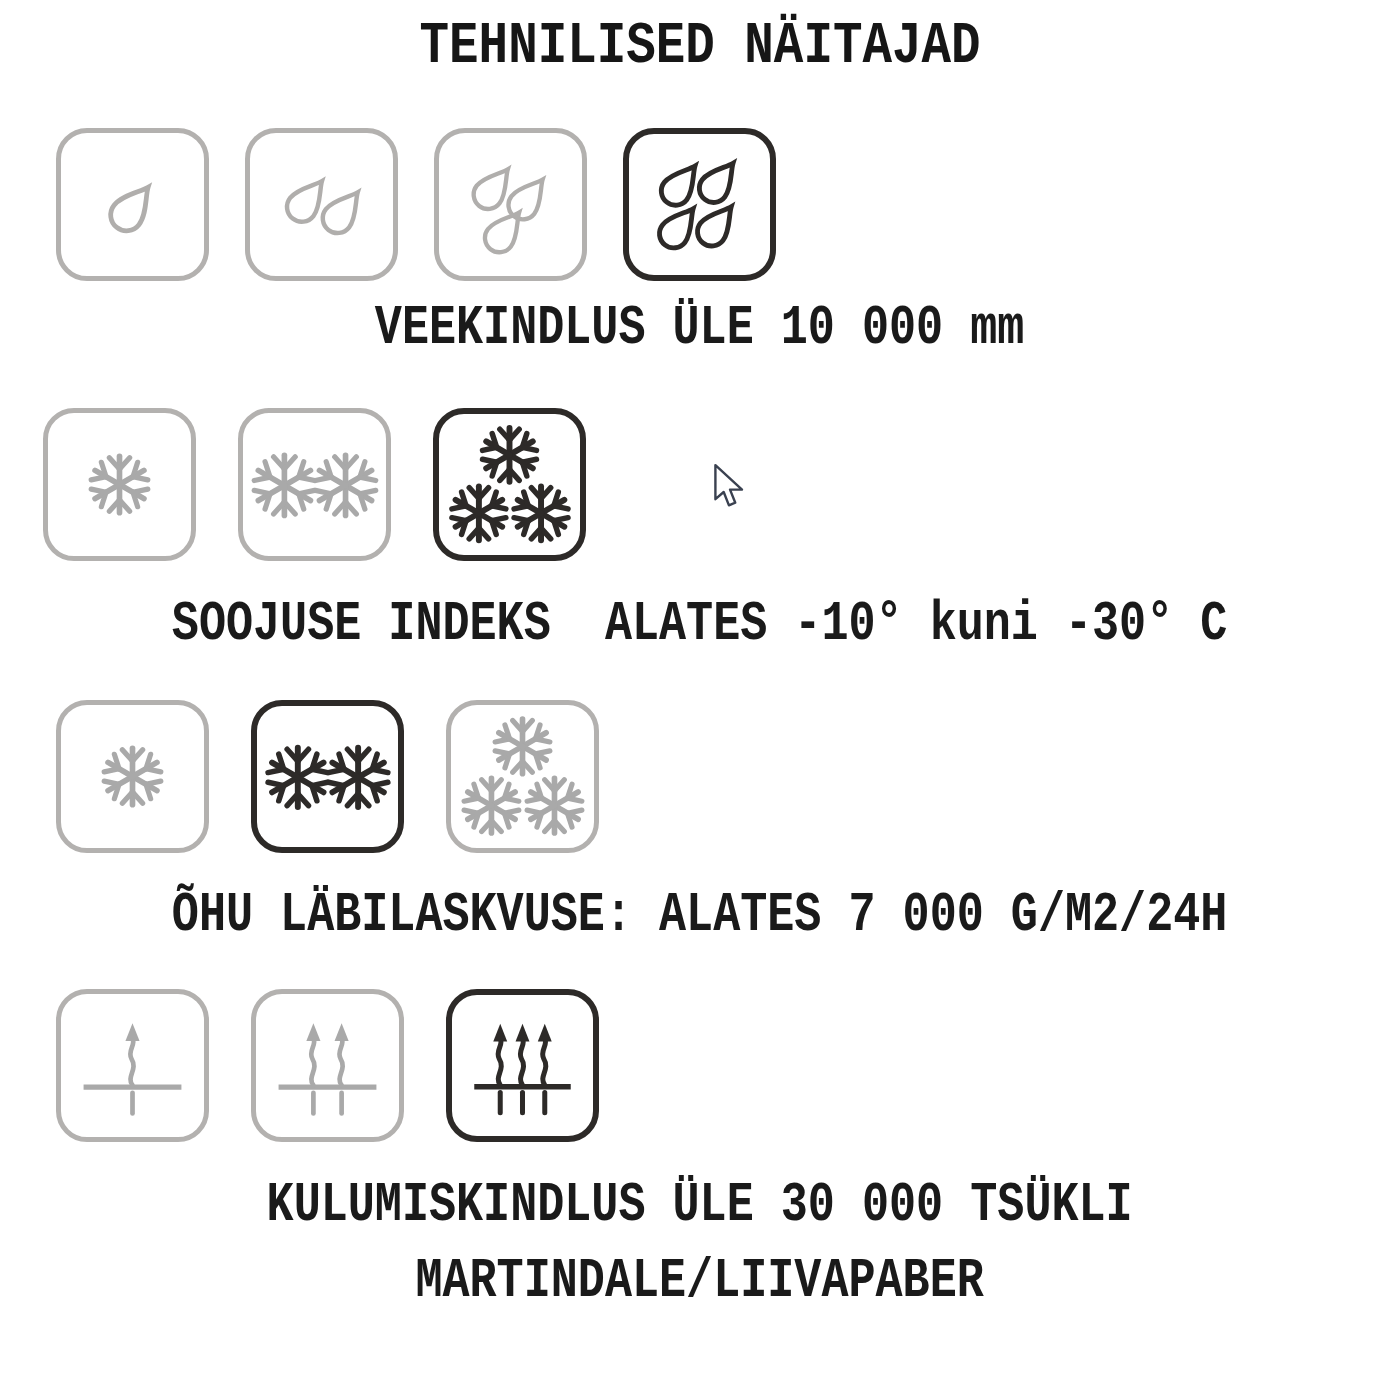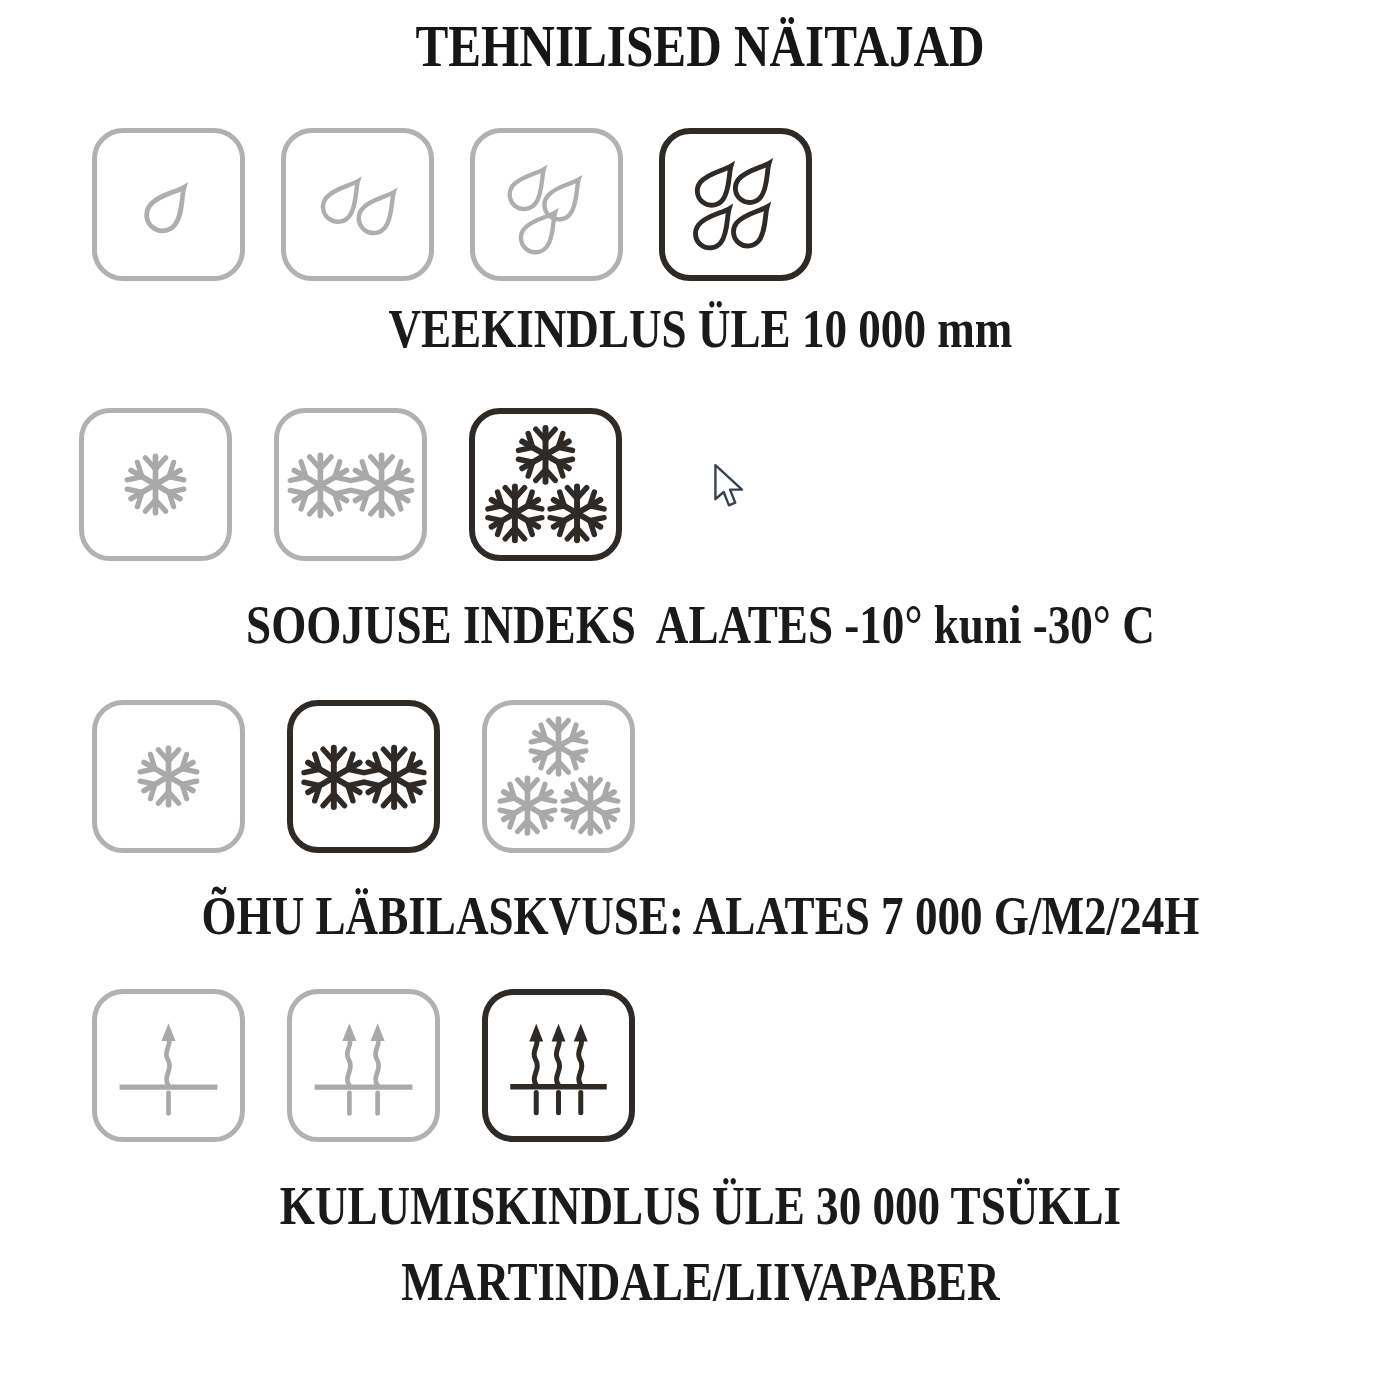--- a/index.html
+++ b/index.html
@@ -1,20 +1,20 @@
 <!DOCTYPE html>
 <html><head>
 <meta charset="utf-8">
 <style>
   html,body{margin:0;padding:0;background:#ffffff;}
   .canvas{
     position:relative;
     width:1400px;height:1400px;
     background:#ffffff;
-    font-family:Liberation Serif, serif;
+    font-family:Liberation Mono, monospace;
     overflow:hidden;
   }
   .col{
     width:1400px;
     display:flex;flex-direction:column;align-items:center;
     padding-top:16px;
   }
   .title{
     font-size:60px;font-weight:700;color:#161616;
     line-height:60px;white-space:pre-wrap;

